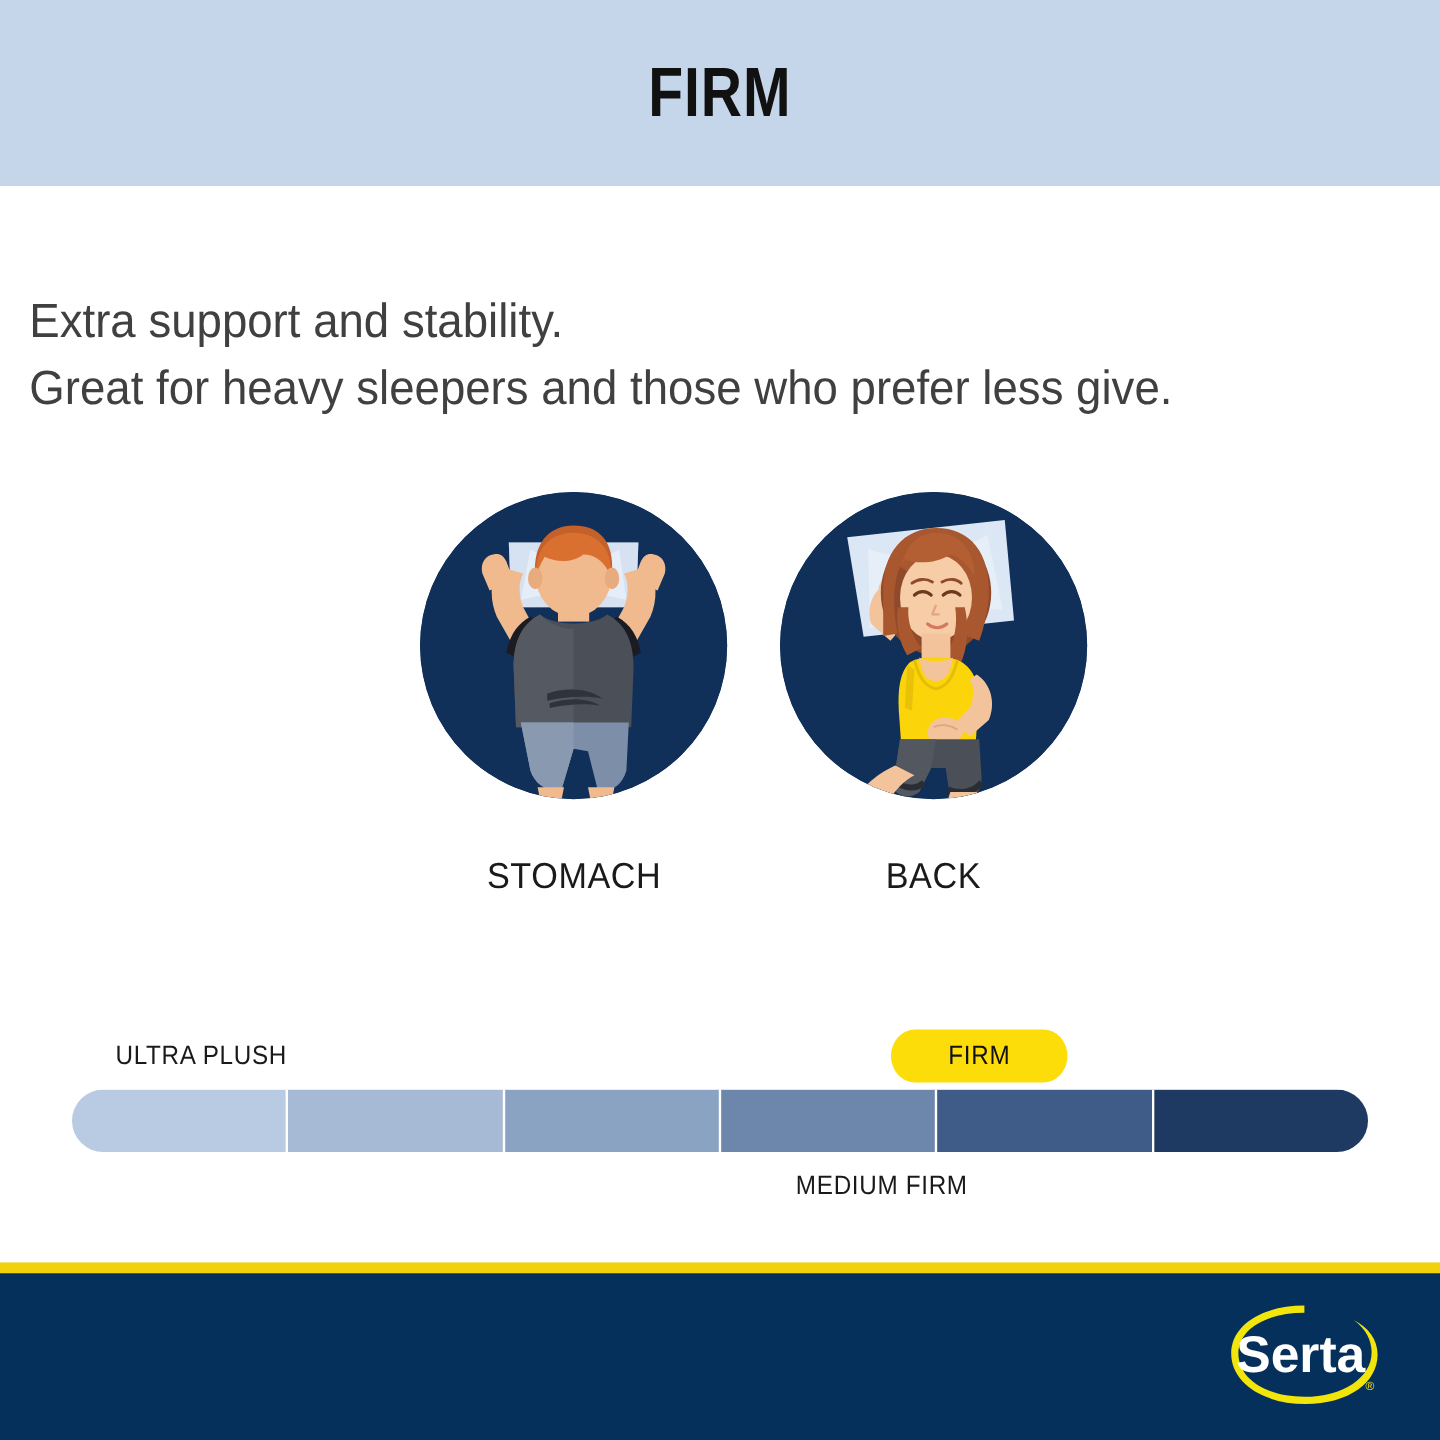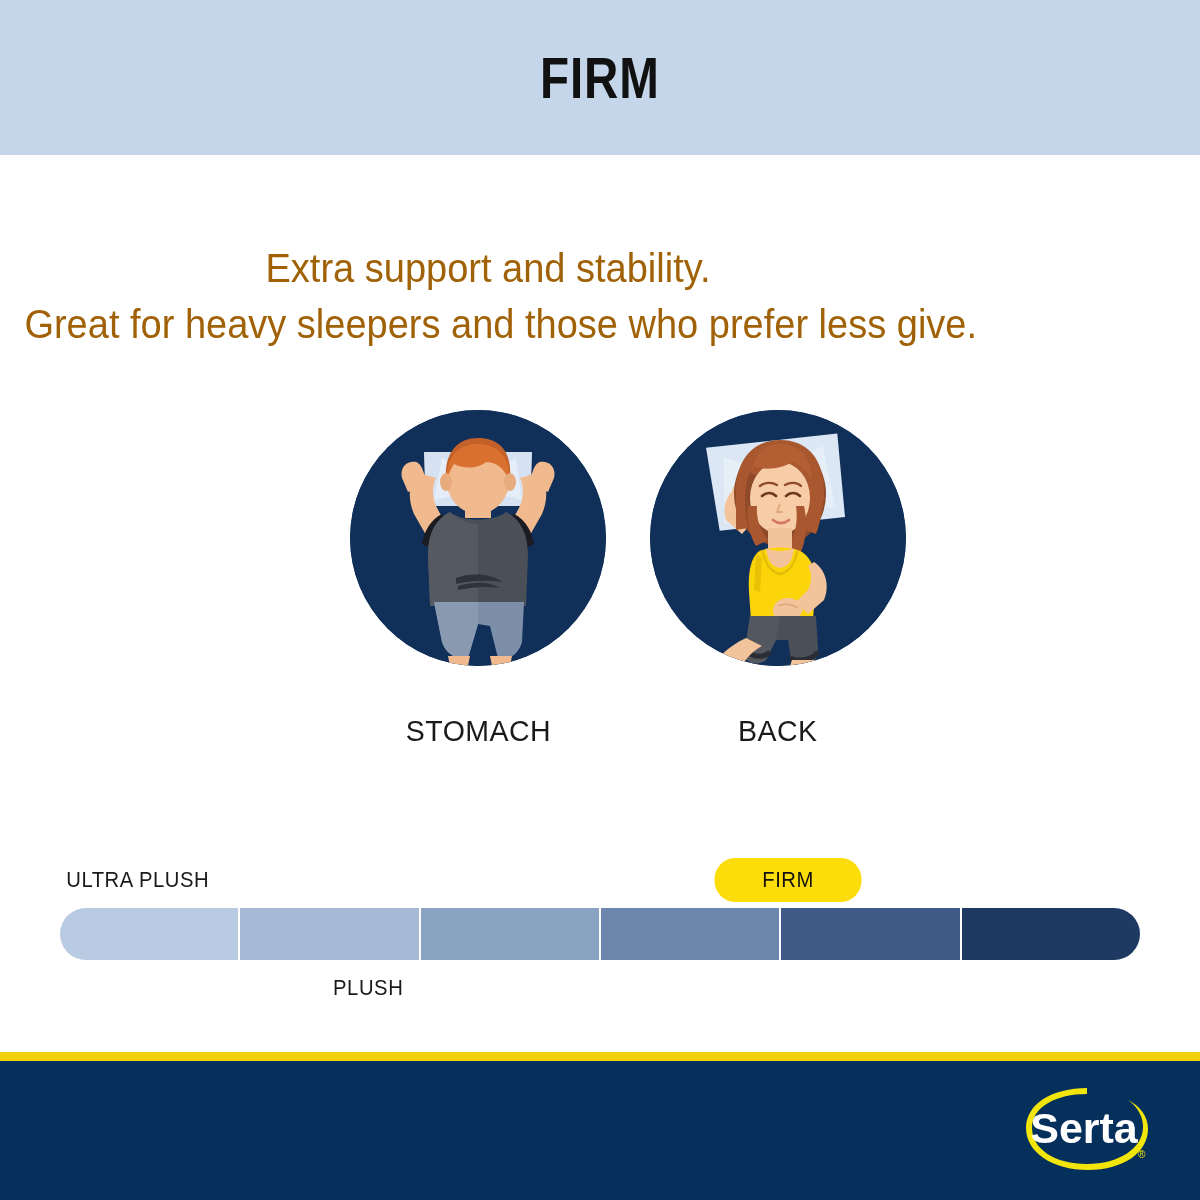--- a/index.html
+++ b/index.html
@@ -34,22 +34,21 @@
     color: #111111;
     transform: scaleX(0.82);
   }
 
   
   .subtitle-block {
     position: absolute;
     left: 0;
     top: 240px;
     width: 976px;
-    text-align: center;
-    color: #a16207;
+    color: #404040;
   }
   .subtitle-line {
     font-size: 40px;
     line-height: 56px;
     font-weight: 400;
     transform: scaleX(0.95);
     white-space: nowrap;
   }
 
   
@@ -101,20 +100,21 @@
     width: 1080px;
     height: 40px;
     display: flex;
   }
   .scale-labels-top { top: 0; }
   .scale-labels-bottom { top: 108px; }
   .scale-label-cell {
     flex: 1 1 0;
     display: flex;
     align-items: center;
+    justify-content: center;
   }
   .scale-label {
     font-size: 22px;
     letter-spacing: 0.6px;
     color: #1a1a1a;
     transform: scaleX(0.92);
     white-space: nowrap;
   }
   .scale-label.active {
     background: #fcdd09;
@@ -306,24 +306,24 @@
     <div class="scale-seg" style="background:#b9cbe2"></div>
     <div class="scale-seg" style="background:#a6bad6"></div>
     <div class="scale-seg" style="background:#8ba3c3"></div>
     <div class="scale-seg" style="background:#6c87ab"></div>
     <div class="scale-seg" style="background:#3f5c88"></div>
     <div class="scale-seg" style="background:#1e3a63"></div>
   </div>
 
   <div class="scale-labels-bottom">
     <div class="scale-label-cell"></div>
+    <div class="scale-label-cell"></div>
     <div class="scale-label-cell">
-      <span class="scale-label">PLUSH</span>
-    </div>
-    <div class="scale-label-cell"></div>
+      <span class="scale-label">MEDIUM FIRM</span>
+    </div>
     <div class="scale-label-cell"></div>
   </div>
 </div>
 
 <div class="footer-stripe"></div>
 <div class="footer"></div>
 <div class="footer-logo">
   <svg width="150" height="110" viewBox="0 0 150 110">
 
     <path d="M75 12

